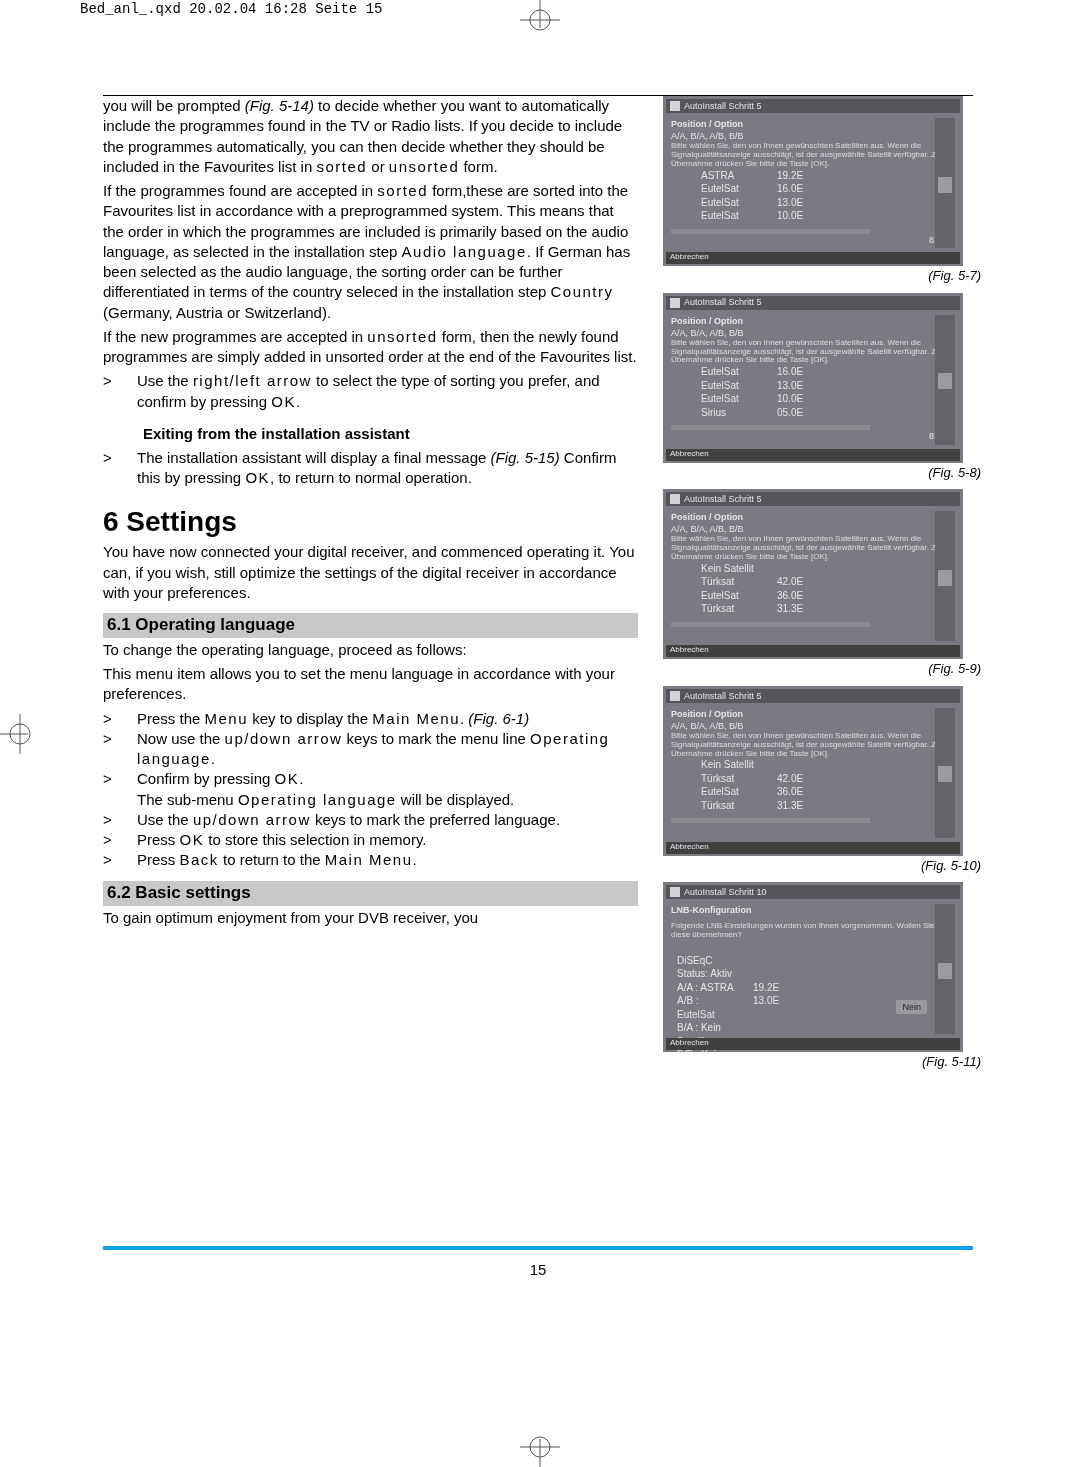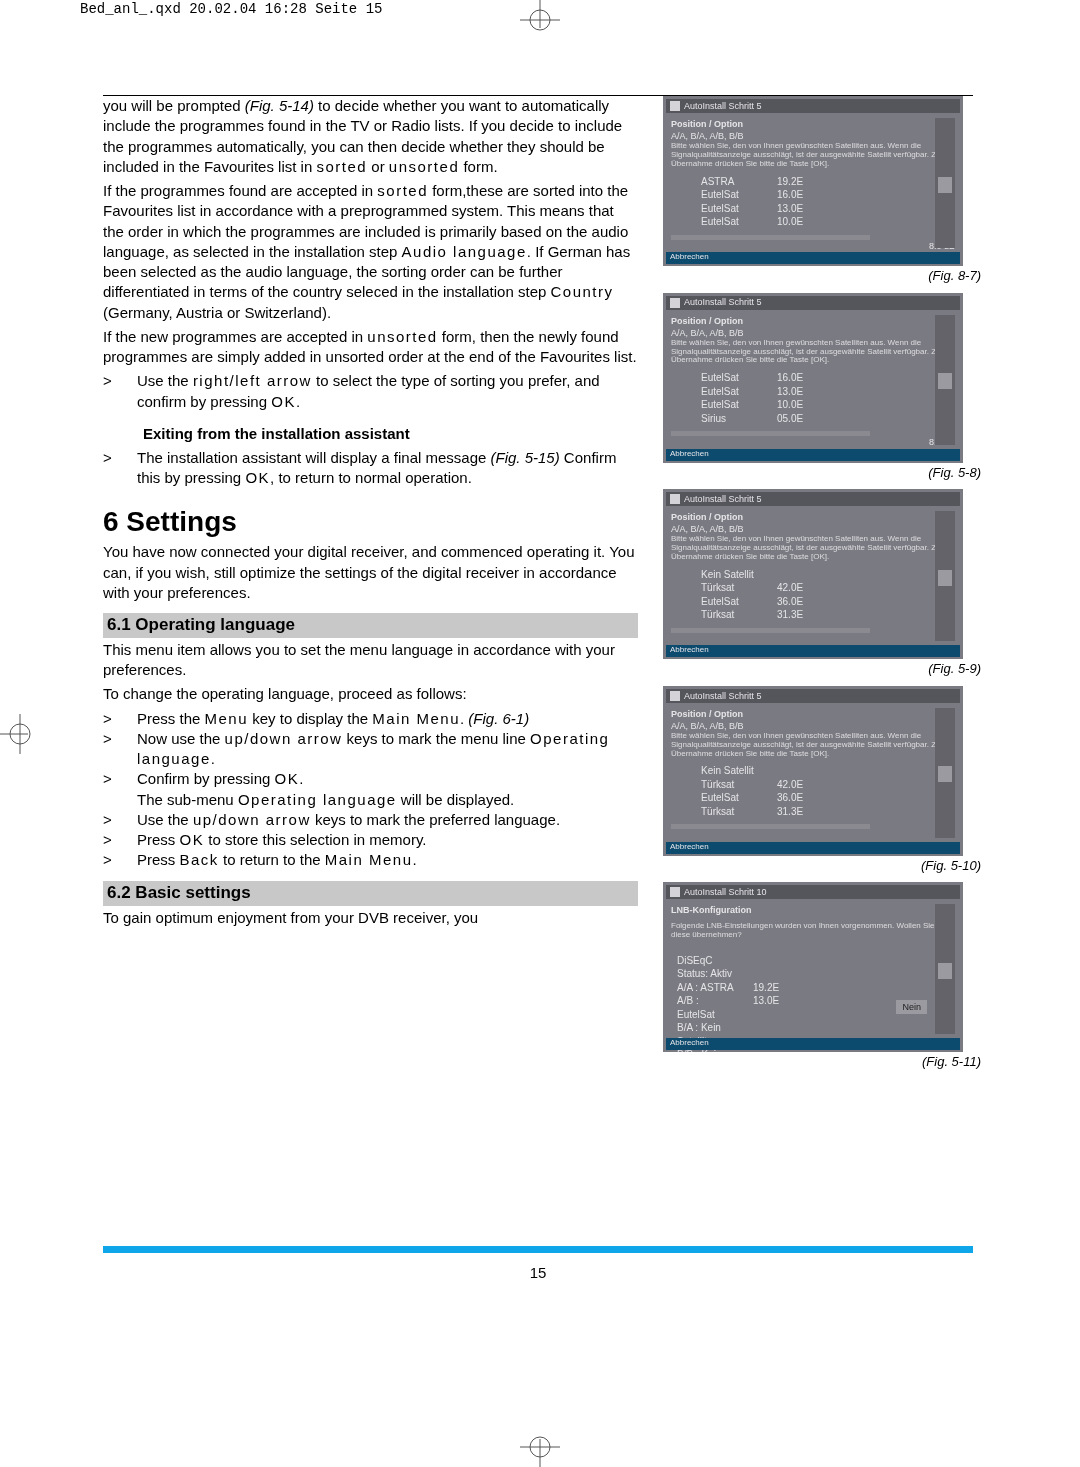--- a/index.html
+++ b/index.html
@@ -36,21 +36,21 @@
     width: 870px;
     height: 1150px;
     border: 1px solid #000;
     border-bottom: none;
     border-left: none;
     border-right: none;
   }
   .page-inner {
     display: flex;
     height: 100%;
-    border-bottom: 7px solid #0ea5e9;
+    border-bottom: 4px solid #0ea5e9;
   }
   .main-col {
     flex: 1 1 auto;
     padding-right: 15px;
   }
   .side-col {
     width: 310px;
     flex: 0 0 310px;
     padding-left: 10px;
     display: flex;
@@ -121,39 +121,38 @@
   .tv-title-bar .sq {
     width: 10px; height: 10px; background: #d4d4d8;
   }
   .tv-body {
     position: absolute;
     top: 22px; left: 8px; right: 8px; bottom: 18px;
   }
   .tv-bold { font-weight: bold; }
   .tv-sub { font-size: 8px; opacity: .9; line-height: 1.1; }
   .tv-list {
-    margin-top: 6px;
     padding-left: 30px;
   }
   .tv-row { display: flex; gap: 16px; font-size: 10px; }
   .tv-row .name { width: 60px; }
   .tv-strip {
     position: absolute;
     right: 0; top: 0; bottom: 0; width: 20px;
     background: #636369;
   }
   .tv-pill {
     position: absolute;
     right: 3px; top: 45%; width: 14px; height: 16px;
     background: #9a9aa0;
   }
   .tv-foot {
     position: absolute;
     left: 3px; right: 3px; bottom: 2px; height: 12px;
-    background: #0c4a6e;
+    background: #404040;
     font-size: 8px;
     padding: 0 4px;
   }
   .tv-bar {
     height: 5px; background: #8a8a90; margin-top: 6px;
     width: 70%;
   }
   .page-num {
     text-align: center;
     font-size: 15px;
@@ -211,22 +210,22 @@
         <div class="list-item">
           <div class="list-marker">&gt;</div>
           <div class="list-body"><span>The installation assistant will display a final message </span><span class="italic">(Fig. 5-15)</span><span> Confirm this by pressing </span><span class="letterspaced">OK</span><span>, to return to normal operation.</span></div>
         </div>
       </div>
 
       <h2 class="settings">6 Settings</h2>
       <p>You have now connected your digital receiver, and commenced operating it. You can, if you wish, still optimize the settings of the digital receiver in accordance with your preferences.</p>
 
       <h3 class="section-title">6.1 Operating language</h3>
+      <p>To change the operating language, proceed as follows:</p>
       <p>This menu item allows you to set the menu language in accordance with your preferences.</p>
-      <p>To change the operating language, proceed as follows:</p>
       <div class="list">
         <div class="list-item">
           <div class="list-marker">&gt;</div>
           <div class="list-body"><span>Press the </span><span class="letterspaced">Menu</span><span> key to display the </span><span class="letterspaced"> Main Menu</span><span>. </span><span class="italic">(Fig. 6-1)</span></div>
         </div>
         <div class="list-item">
           <div class="list-marker">&gt;</div>
           <div class="list-body"><span>Now use the </span><span class="letterspaced">up/down arrow</span><span> keys to mark the menu line </span><span class="letterspaced">Operating language</span><span>.</span></div>
         </div>
         <div class="list-item">
@@ -281,21 +280,21 @@
                   <span>10.0E</span>
                 </div>
               </div>
             <div class="tv-bar"></div>
             <div style="text-align:right;font-size:9px">8.0 dB</div>
             <div class="tv-strip"></div>
               <div class="tv-pill"></div>
           </div>
           <div class="tv-foot">Abbrechen</div>
         </div>
-        <div class="fig-cap">(Fig. 8-7)</div>
+        <div class="fig-cap">(Fig. 5-7)</div>
       </div>
 
       <div class="fig">
         <div class="fig-box">
           <div class="tv-title-bar">
               <div class="sq"></div>
               <span>AutoInstall Schritt 5</span>
             </div>
           <div class="tv-body">
             <div class="tv-bold">Position / Option</div>

